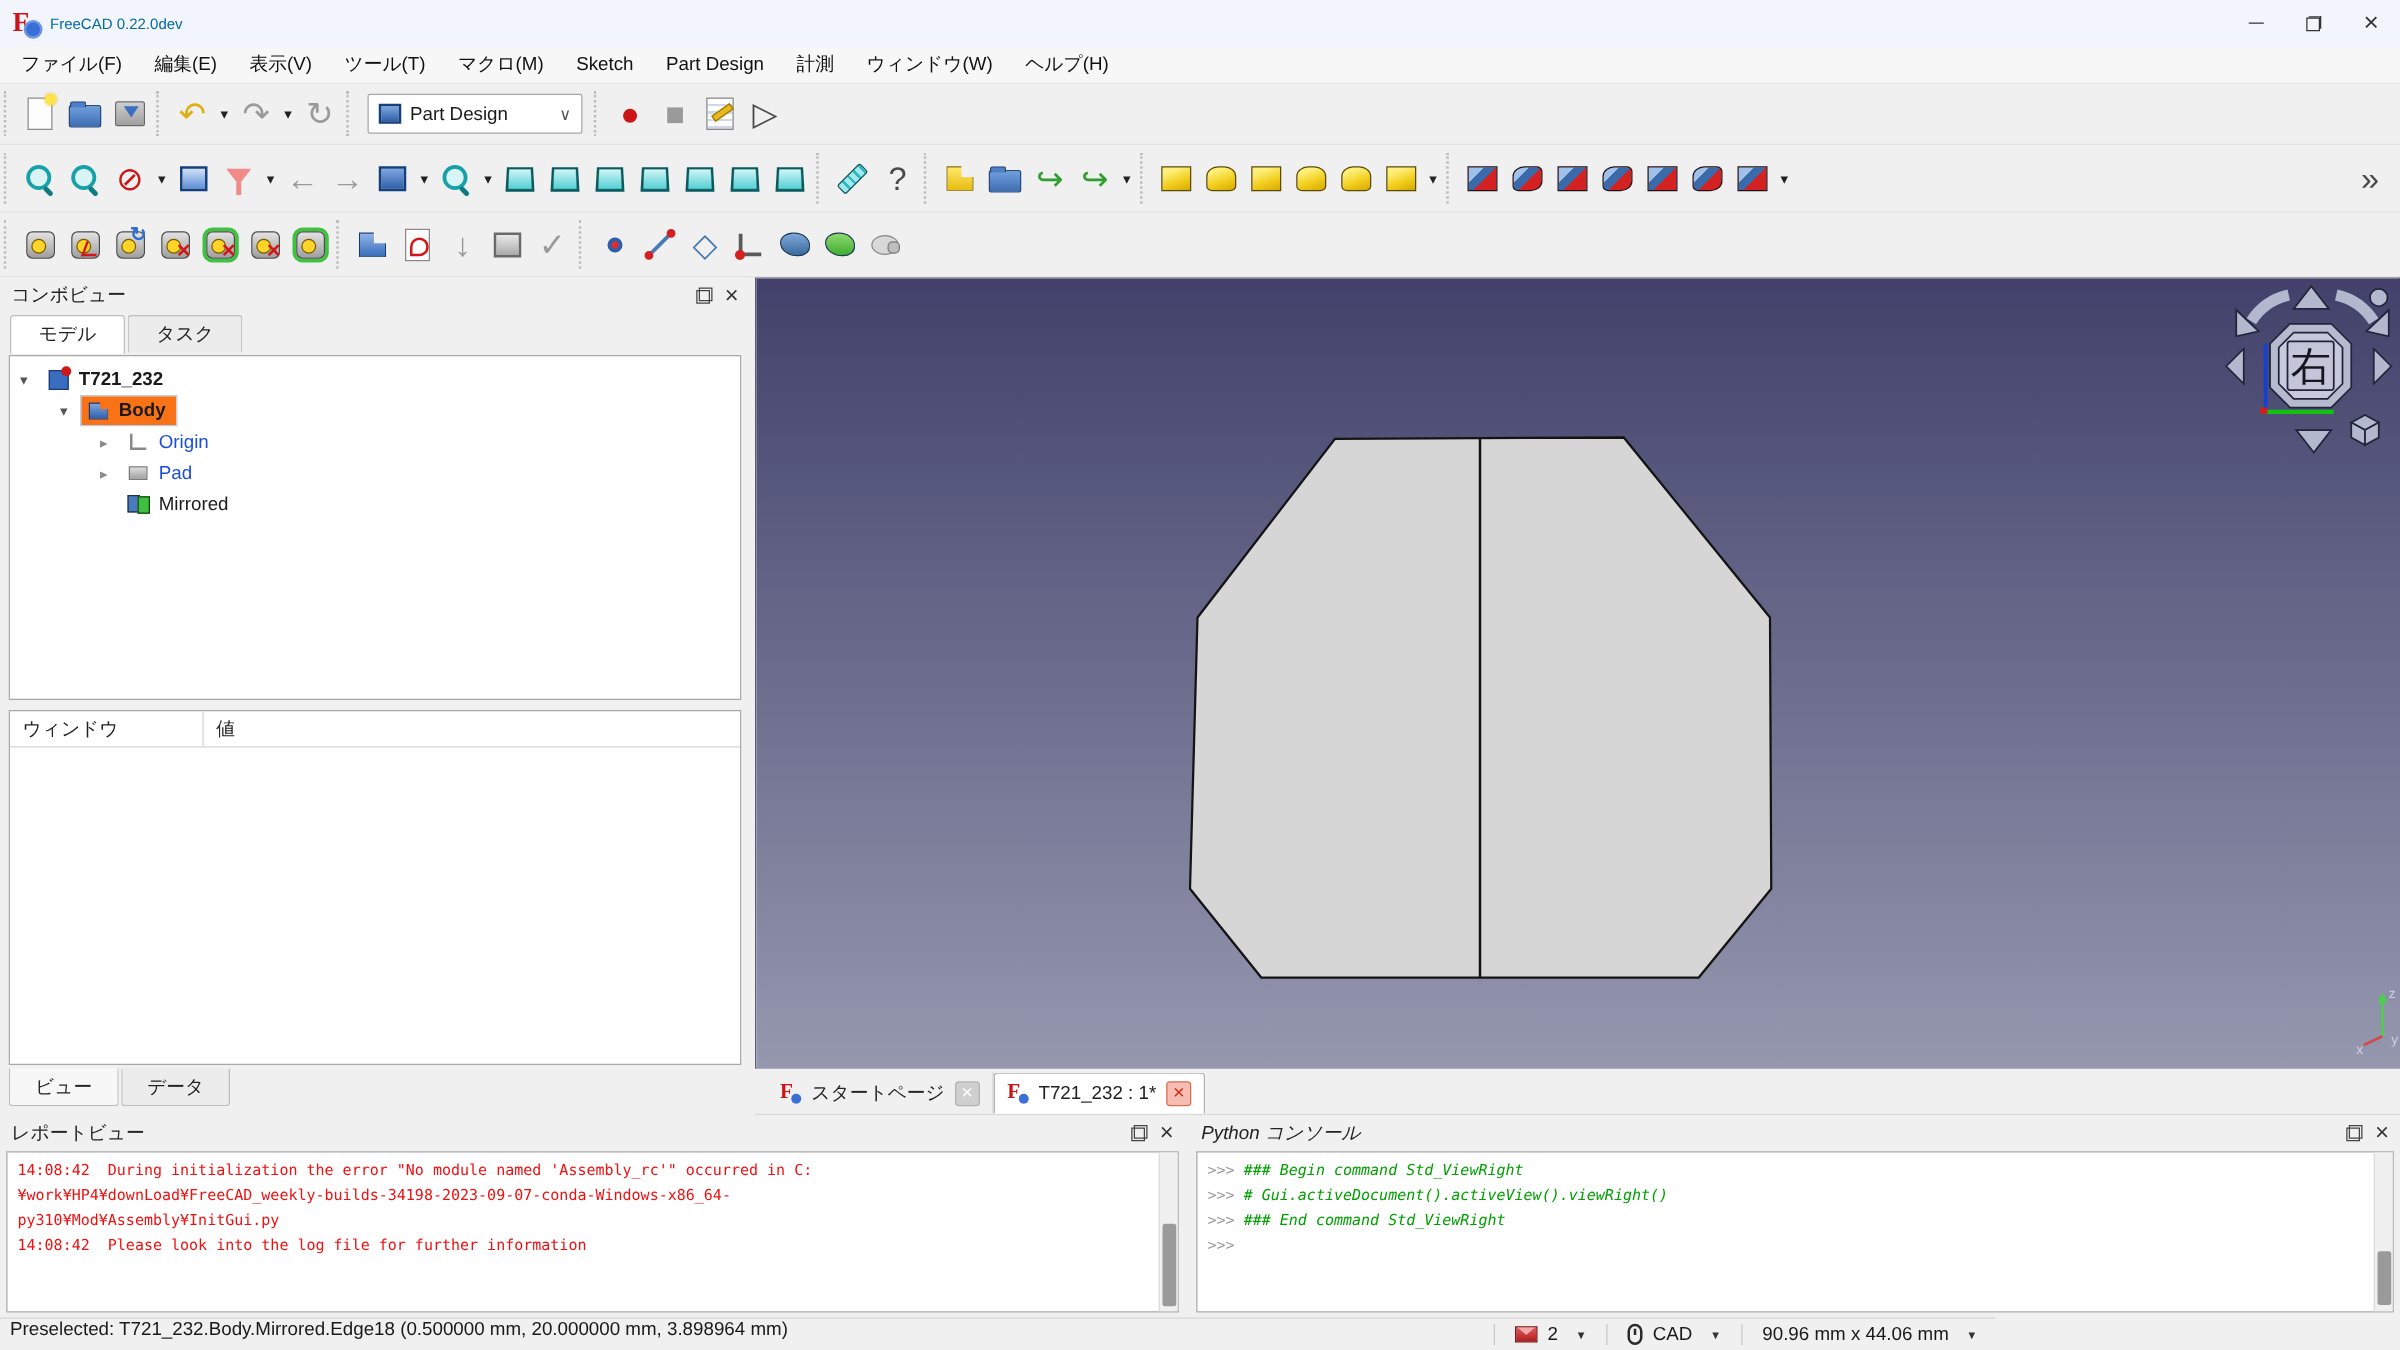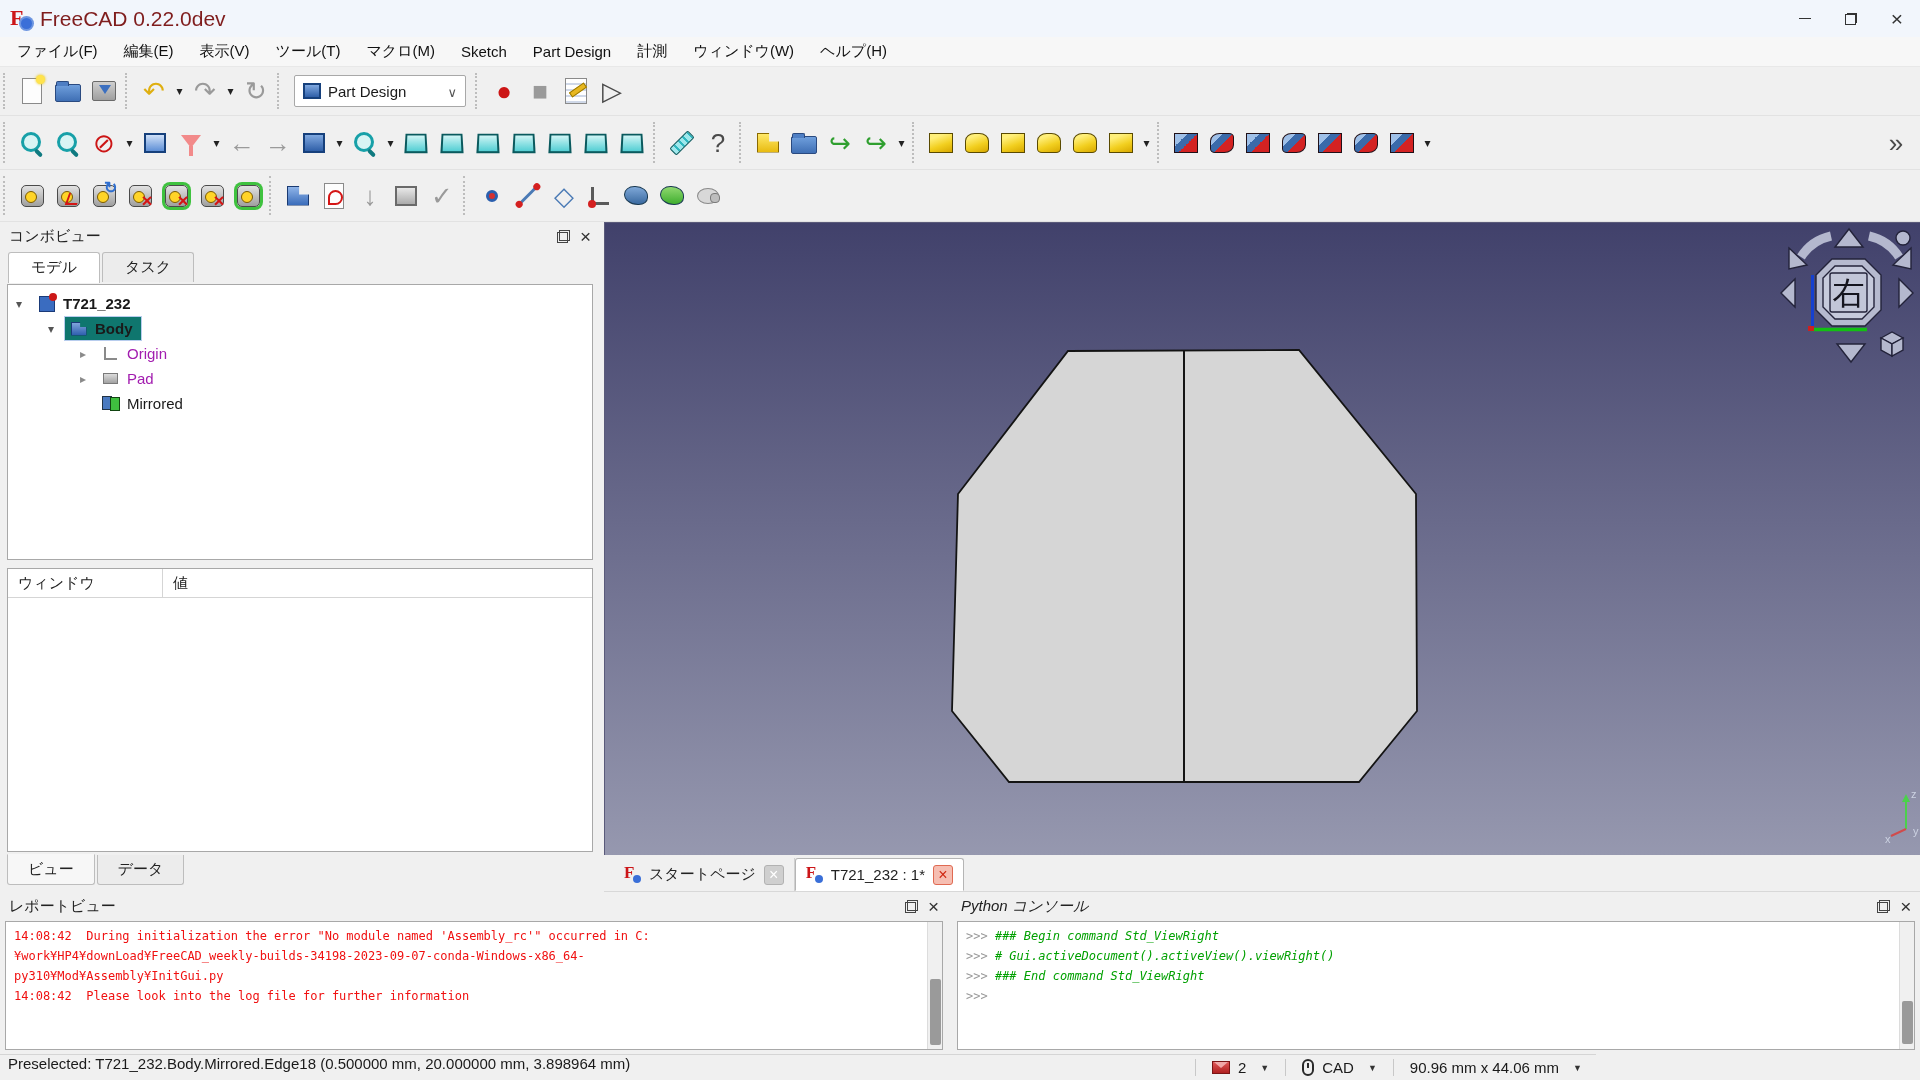--- a/index.html
+++ b/index.html
@@ -8,21 +8,21 @@
          background:#f0f0f0; color:#1a1a1a; overflow:hidden; }
 
   
   .titlebar { position:absolute; left:0; top:0; width:1920px; height:37px;
               background:#f2f6fc; display:flex; align-items:center; }
   .fc-logo { position:relative; width:22px; height:22px; margin:0 8px 0 10px; }
   .fc-logo::before { content:"F"; position:absolute; left:0; top:-3px; color:#cc1518;
                      font-family:"Liberation Serif",serif; font-weight:bold; font-size:22px; }
   .fc-logo::after { content:""; position:absolute; right:0; bottom:1px; width:11px; height:11px;
                     border-radius:50%; background:#3a6fd8; box-shadow:0 0 0 2px #6e96e0; }
-  .title-text { font-size:21px; color:#7f1d1d; }
+  .title-text { font-size:12px; color:#0369a1; }
   .wcontrols { margin-left:auto; display:flex; height:100%; }
   .wbtn { width:46px; height:100%; display:flex; align-items:center; justify-content:center; }
   .min-icon::before { content:""; width:12px; height:1.5px; background:#333; display:block; }
   .restore-icon { position:relative; width:12px; height:12px; }
   .restore-icon::before { content:""; position:absolute; left:0; bottom:0; width:9px; height:9px; border:1.4px solid #333; }
   .restore-icon::after { content:""; position:absolute; right:0; top:0; width:9px; height:9px;
                          border:1.4px solid #333; border-left:none; border-bottom:none; }
   .x-icon::before { content:"×"; font-size:21px; color:#333; line-height:1; }
 
   
@@ -130,22 +130,22 @@
   .tab { padding:5px 22px; border:1px solid #bdbdbd; border-bottom:none; background:#ececec;
          border-radius:3px 3px 0 0; margin-right:2px; color:#222; }
   .tab.active { background:#fff; position:relative; z-index:2; margin-bottom:-1px; padding-bottom:6px; }
   .tree-box { position:absolute; left:7px; right:7px; top:62px; height:276px; background:#fff;
               border:1px solid #a8a8a8; padding-top:6px; z-index:1; }
   .trow { display:flex; align-items:center; height:25px; padding-left:8px; }
   .trow.lvl1 { padding-left:40px; } .trow.lvl2 { padding-left:72px; }
   .chev { width:17px; color:#555; font-size:12px; }
   .chev.exp::before { content:"▾"; } .chev.col::before { content:"▸"; color:#8a8a8a; }
   .titem { display:flex; align-items:center; gap:7px; padding:2px 8px 2px 4px; }
-  .titem.sel { background:#0f766e; outline:1px solid #b8cdee; }
-  .tlabel.b { font-weight:bold; } .tlabel.dim { color:#a21caf; }
+  .titem.sel { background:#f97316; outline:1px solid #b8cdee; }
+  .tlabel.b { font-weight:bold; } .tlabel.dim { color:#1d4ed8; }
   .tico { width:19px; height:19px; display:inline-flex; align-items:center; justify-content:center; }
   .t-doc { position:relative; width:16px; height:16px; background:#3a6cc0; border:1px solid #1a3a78; }
   .t-doc::after { content:""; position:absolute; right:-3px; top:-4px; width:8px; height:8px; border-radius:50%; background:#cc1818; }
   .t-body { width:16px; height:14px; background:linear-gradient(#7fa4dc,#2f5fae); border:1px solid #1a3a78;
             clip-path:polygon(0 0,60% 0,60% 40%,100% 40%,100% 100%,0 100%); }
   .t-origin { width:13px; height:13px; border-left:2.5px solid #8a8a8a; border-bottom:2.5px solid #8a8a8a; }
   .t-pad { width:15px; height:11px; background:linear-gradient(#dcdcdc,#a2a2a2); border:1px solid #7a7a7a; }
   .t-mir { position:relative; width:18px; height:15px; }
   .t-mir::before { content:""; position:absolute; left:0; top:0; width:8px; height:12px; background:#4a7ac0; border:1px solid #234; }
   .t-mir::after { content:""; position:absolute; right:0; bottom:0; width:8px; height:12px; background:#3fbf3f; border:1px solid #141; }

